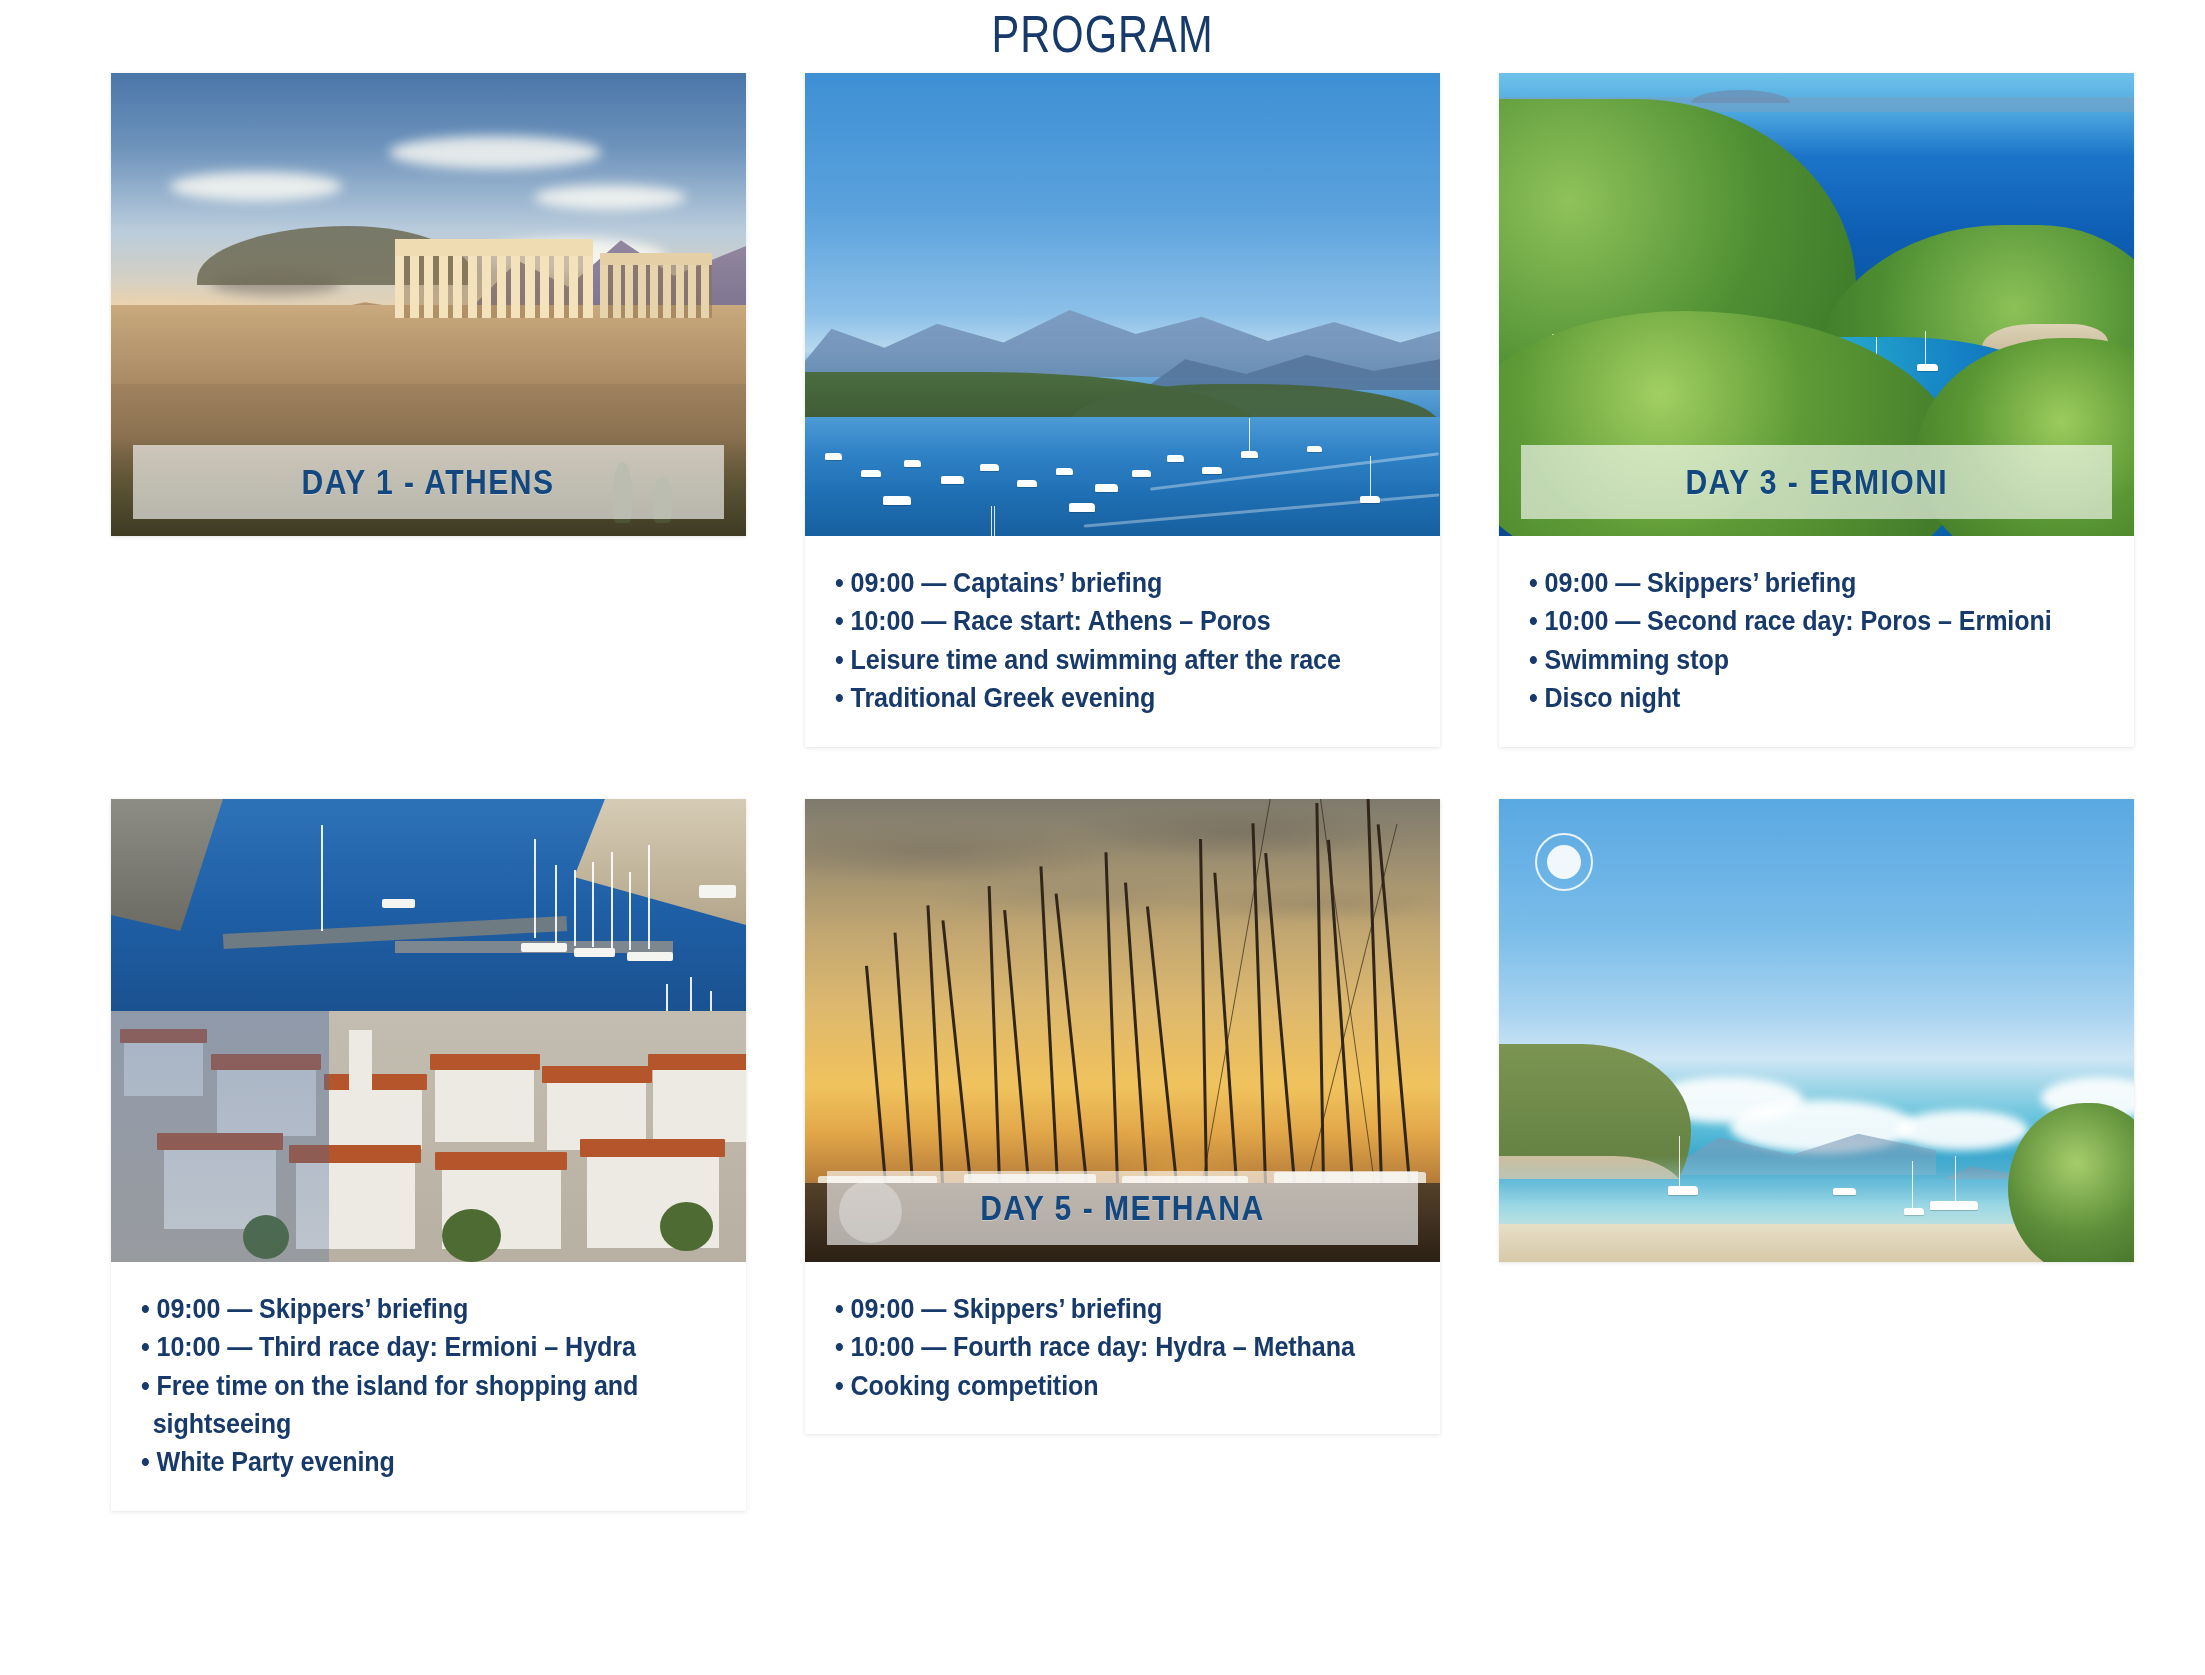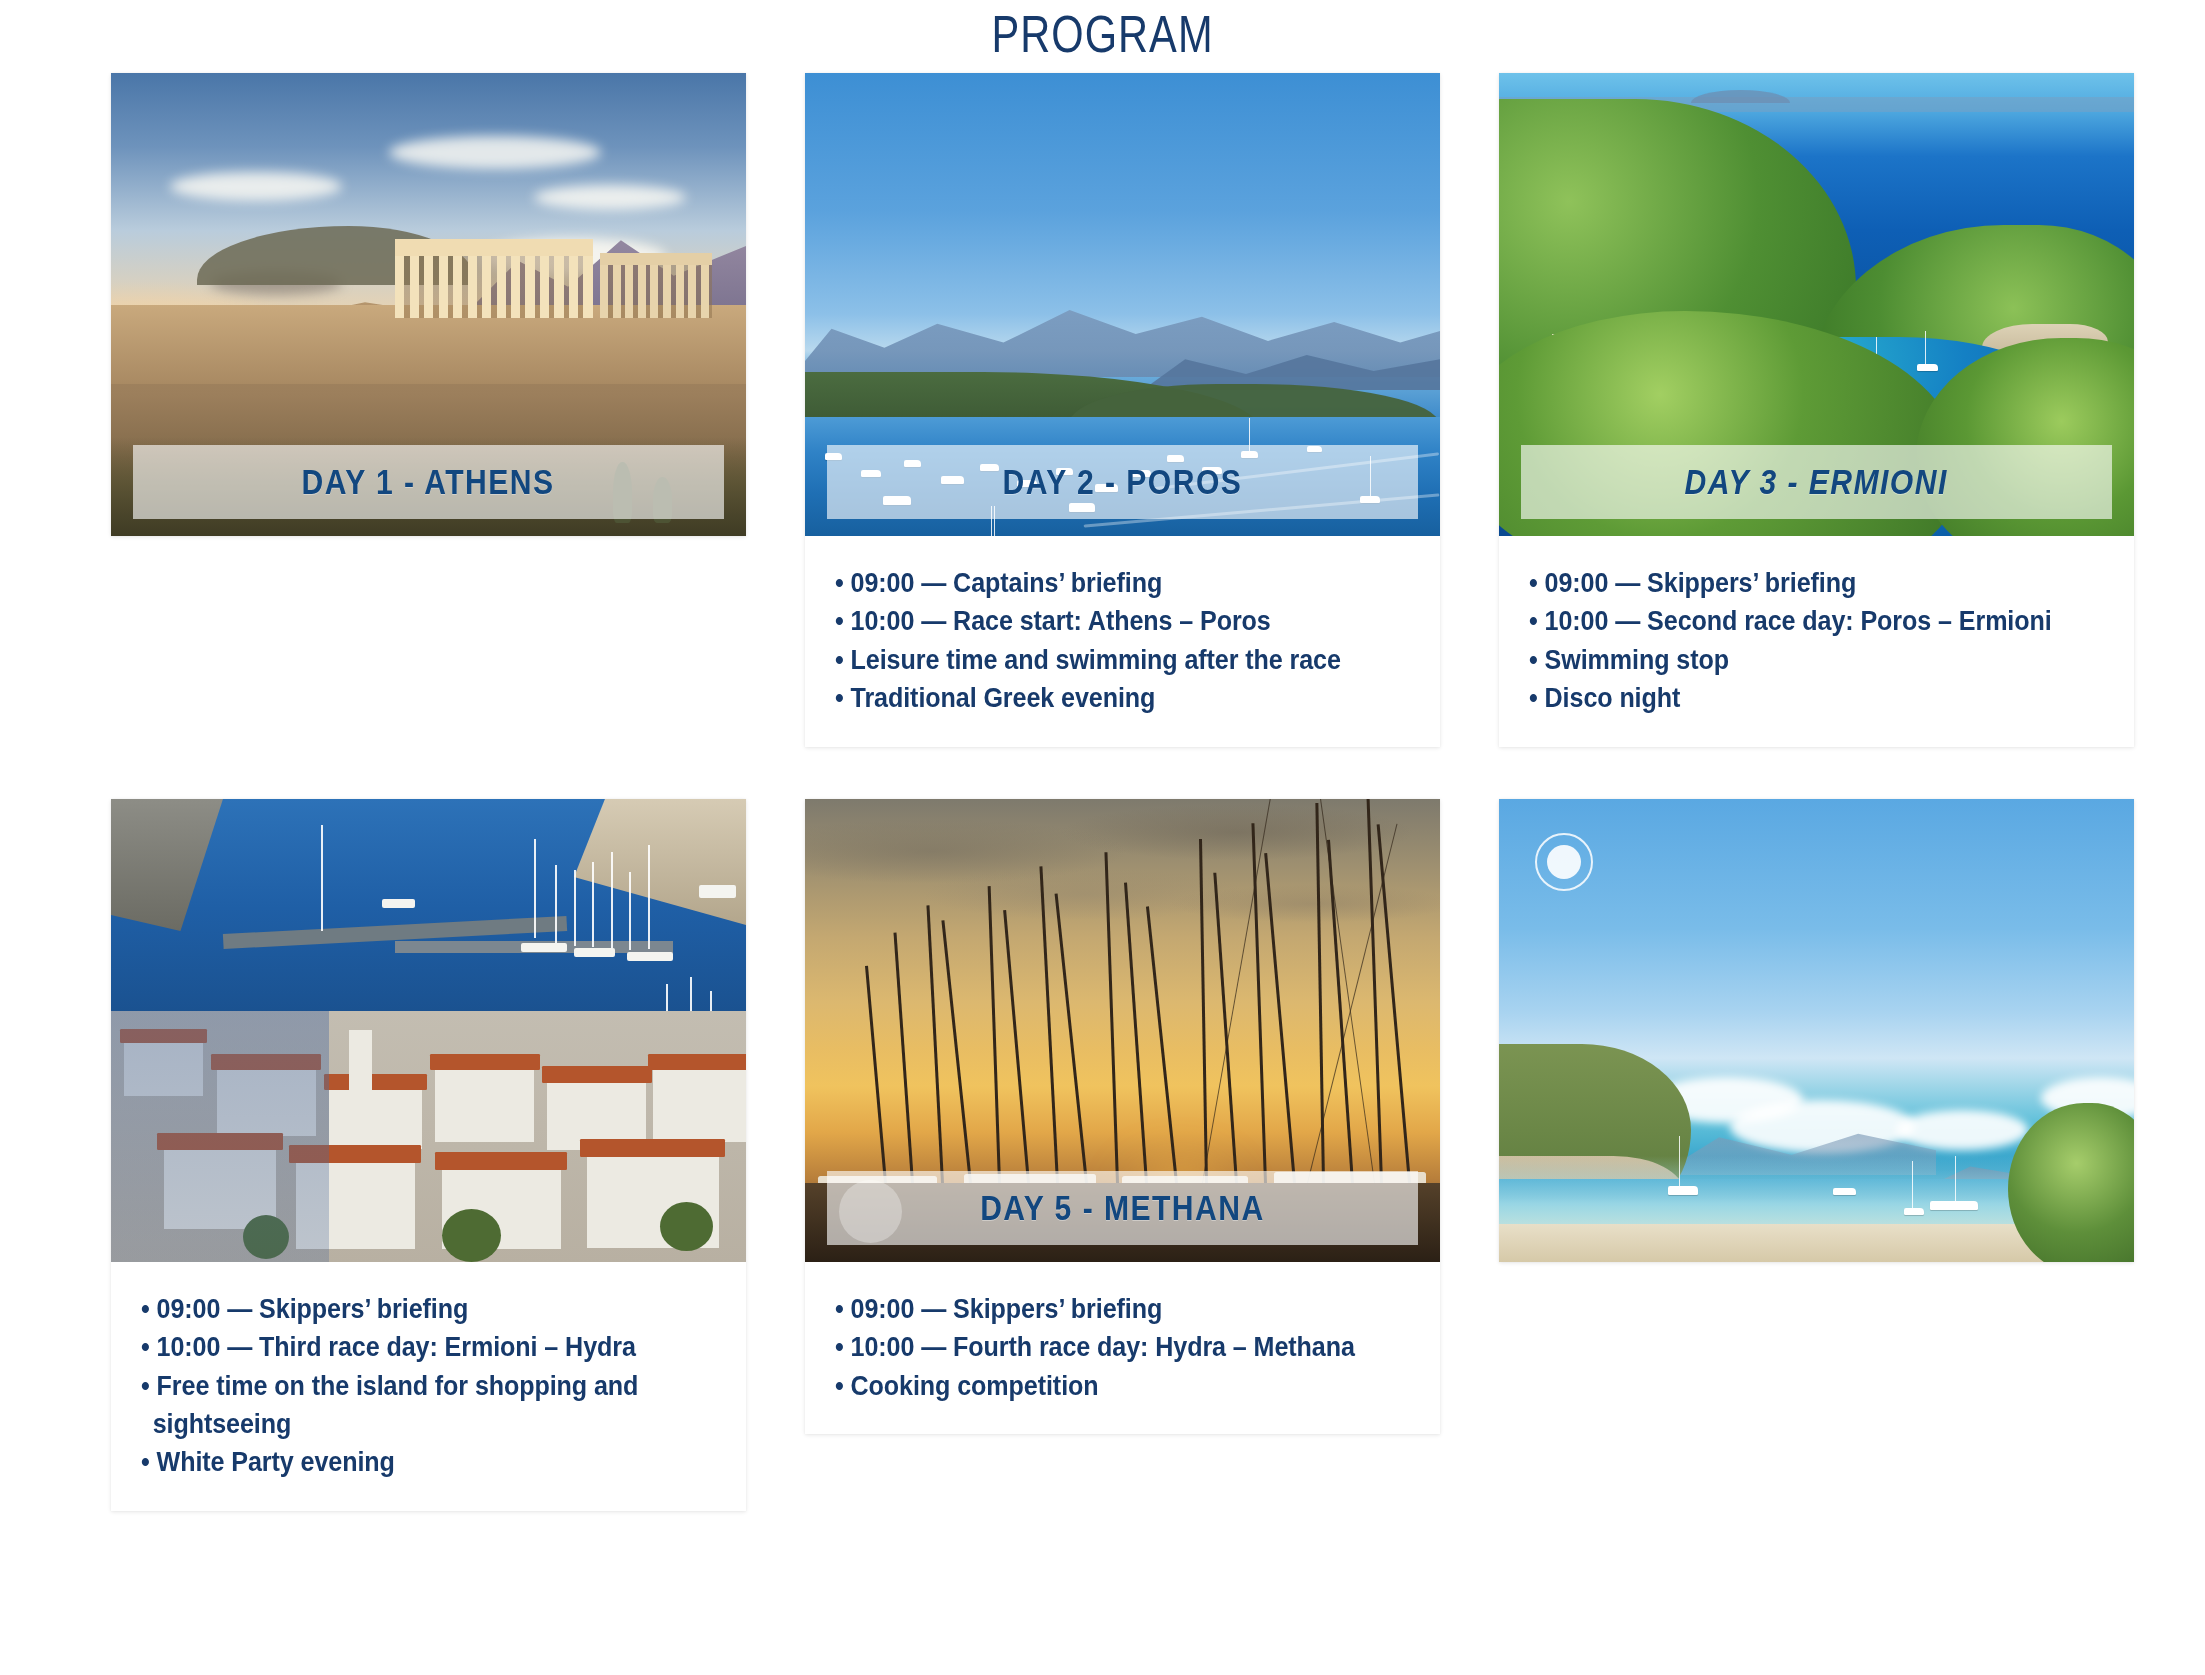--- a/index.html
+++ b/index.html
@@ -128,21 +128,21 @@
   .por-mtn { position: absolute; left: -13.2px; right: -13.2px; top: 218px; height: 86px; background: linear-gradient(#7f9ec1, #6a8cb2); clip-path: polygon(0 100%, 6% 44%, 14% 66%, 22% 38%, 32% 60%, 42% 22%, 52% 50%, 62% 30%, 72% 58%, 82% 36%, 92% 60%, 100% 42%, 100% 100%); opacity: 0.92; z-index: 4; }
   .por-mtn2 { position: absolute; right: -6.6px; top: 264px; width: 304px; height: 53px; background: #55759c; clip-path: polygon(0 100%, 14% 42%, 34% 70%, 54% 34%, 76% 64%, 100% 40%, 100% 100%); opacity: 0.9; z-index: 5; }
   .por-shore { position: absolute; left: -6.6px; top: 299px; width: 463px; height: 59px; background: linear-gradient(#4b6c40, #3b5733); border-radius: 0 60% 0 0 / 0 100% 0 0; z-index: 7; }
   .por-shore2 { position: absolute; left: 264px; top: 311px; width: 370px; height: 40px; background: #46633c; border-radius: 40% 50% 0 0 / 100% 100% 0 0; z-index: 7; opacity: 0.95; }
   .por-sea { position: absolute; left: 0; right: 0; top: 344px; bottom: 0; background: linear-gradient(#4d9bd6 0%, #2f82c6 30%, #1f6fb4 65%, #17609f 100%); z-index: 8; }
   .por-wake { position: absolute; height: 2.6px; background: rgba(255,255,255,0.35); border-radius: 2.6px; z-index: 10; }
   .boat { position: absolute; background: #ffffff; border-radius: 2px 4px 1.3px 1.3px; z-index: 12; box-shadow: 0 0.7px 0.7px rgba(0,0,0,0.25); }
   .mastline { position: absolute; width: 1.3px; background: rgba(255,255,255,0.85); z-index: 12; }
 
   
-  .ph-erm { background: linear-gradient(#6ec2ea 0%, #4fa9e0 8%, #1c74c8 18%, #0e5fb5 34%, #0b57a8 48%, #0a4f9b 70%, #0a4a92 100%); font-style: italic; }
+  .ph-erm { background: linear-gradient(#6ec2ea 0%, #4fa9e0 8%, #1c74c8 18%, #0e5fb5 34%, #0b57a8 48%, #0a4f9b 70%, #0a4a92 100%); }
   .erm-far { position: absolute; left: 0; right: 0; top: 24px; height: 14.5px; background: rgba(120,160,195,0.55); z-index: 3; }
   .erm-isl { position: absolute; left: 192px; top: 17px; width: 99px; height: 13.2px; background: rgba(110,140,175,0.7); border-radius: 50% 50% 0 0 / 100% 100% 0 0; z-index: 4; }
   .erm-hillL { position: absolute; left: -53px; top: 26.4px; width: 410px; height: 410px; background: radial-gradient(circle at 30% 25%, #8fc25a, #4f8f33 45%, #2f6a22 100%); border-radius: 0 70% 60% 0 / 0 60% 70% 0; z-index: 10; }
   .erm-hillR { position: absolute; right: -46px; top: 152px; width: 370px; height: 278px; background: radial-gradient(circle at 55% 30%, #8cc157, #4d8d32 48%, #30691f 100%); border-radius: 55% 40% 35% 45% / 60% 50% 40% 45%; z-index: 10; }
   .erm-rock { position: absolute; right: 26.4px; top: 251px; width: 126px; height: 59px; background: linear-gradient(#ddd2b6, #b5a585); border-radius: 40% 30% 20% 30%; z-index: 11; }
   .erm-beach { position: absolute; left: 53px; top: 261px; width: 278px; height: 28px; background: linear-gradient(#f1e6cd, #dccfae); border-radius: 0 0 60% 50% / 0 0 100% 100%; z-index: 11; }
   .erm-bay { position: absolute; left: 106px; top: 264px; width: 489px; height: 218px; background: radial-gradient(ellipse at 18% 12%, #61d6d2 0%, #29b0cf 22%, #1480c4 48%, #0b5ea8 78%, #08508f 100%); border-radius: 48% 40% 35% 45% / 38% 40% 45% 42%; z-index: 12; }
   .erm-fg { position: absolute; left: -40px; bottom: -53px; width: 502px; height: 278px; background: radial-gradient(circle at 40% 30%, #a2cf62, #5e9b36 40%, #3a7226 100%); border-radius: 45% 55% 40% 50%; z-index: 20; }
   .erm-fgR { position: absolute; right: -73px; bottom: -40px; width: 291px; height: 238px; background: radial-gradient(circle at 50% 35%, #9ccb5d, #5b9834 45%, #386f24 100%); border-radius: 50% 45% 40% 50%; z-index: 20; }
 
@@ -250,23 +250,20 @@
       <div class="boat" style="left:436px;top:378px;width:17px;height:6.6px;"></div>
       <div class="boat" style="left:78px;top:423px;width:28px;height:9.3px;"></div>
       <div class="boat" style="left:264px;top:430px;width:26.4px;height:8.6px;"></div>
 
       <div class="boat" style="left:555px;top:423px;width:20px;height:7.3px;"></div>
       <div class="boat" style="left:502px;top:373px;width:14.5px;height:6px;"></div>
       <div class="mastline" style="left:186px;top:433px;height:46px;"></div>
       <div class="mastline" style="left:189px;top:433px;height:46px;"></div>
       <div class="mastline" style="left:565px;top:383px;height:41px;"></div>
       <div class="mastline" style="left:444px;top:345px;height:34px;"></div>
-      <div class="day-band">
-        <span class="day-label">DAY 2 - POROS</span>
-      </div>
     </div>
     <div class="card-body">
       <ul class="bullet-list">
         <li>• 09:00 — Captains’ briefing</li>
         <li>• 10:00 — Race start: Athens – Poros</li>
         <li>• Leisure time and swimming after the race</li>
         <li>• Traditional Greek evening</li>
       </ul>
     </div>
   </div>

